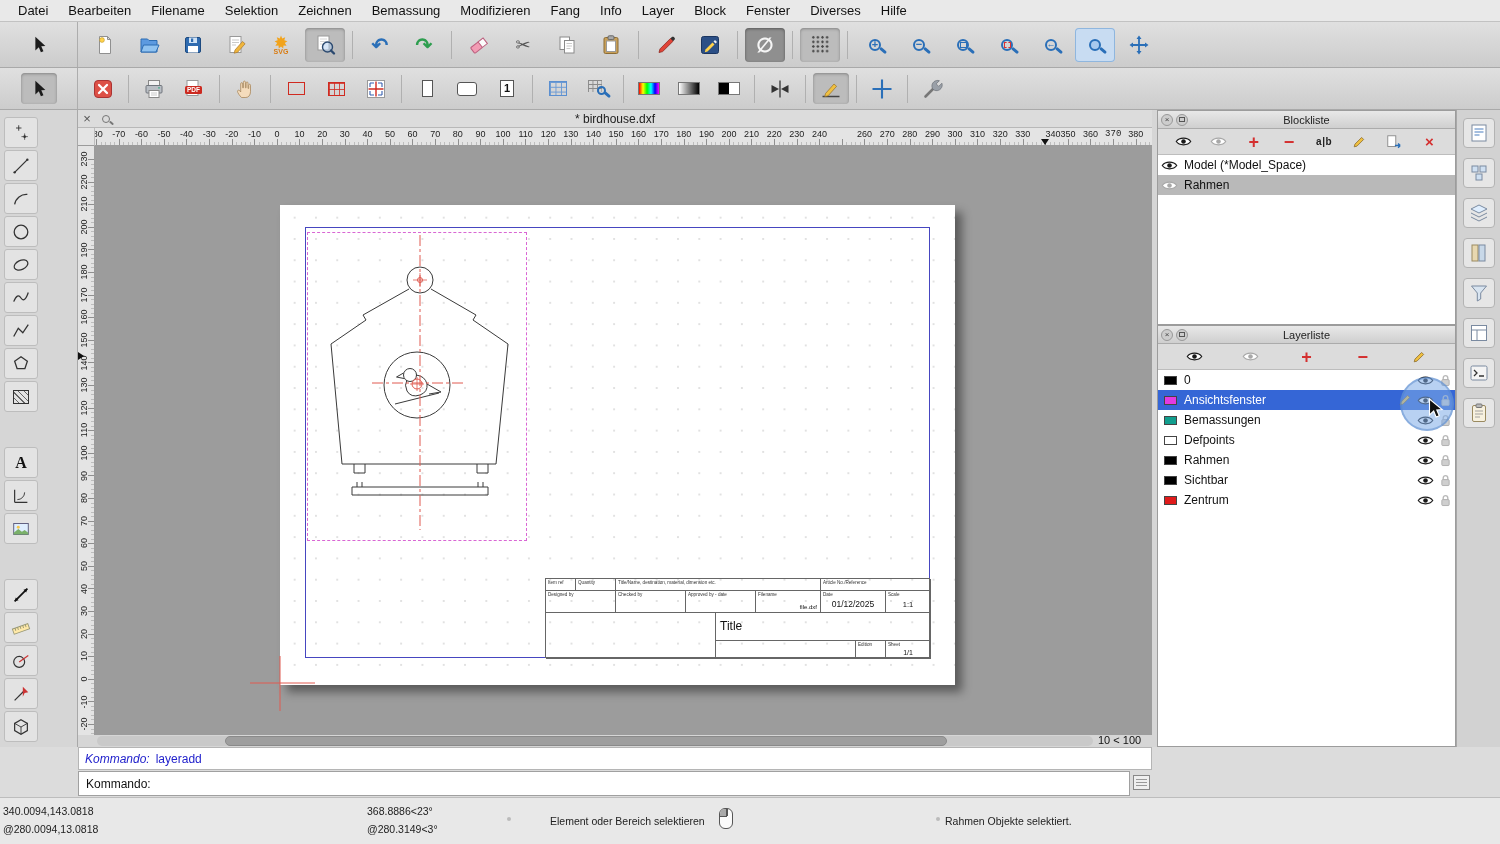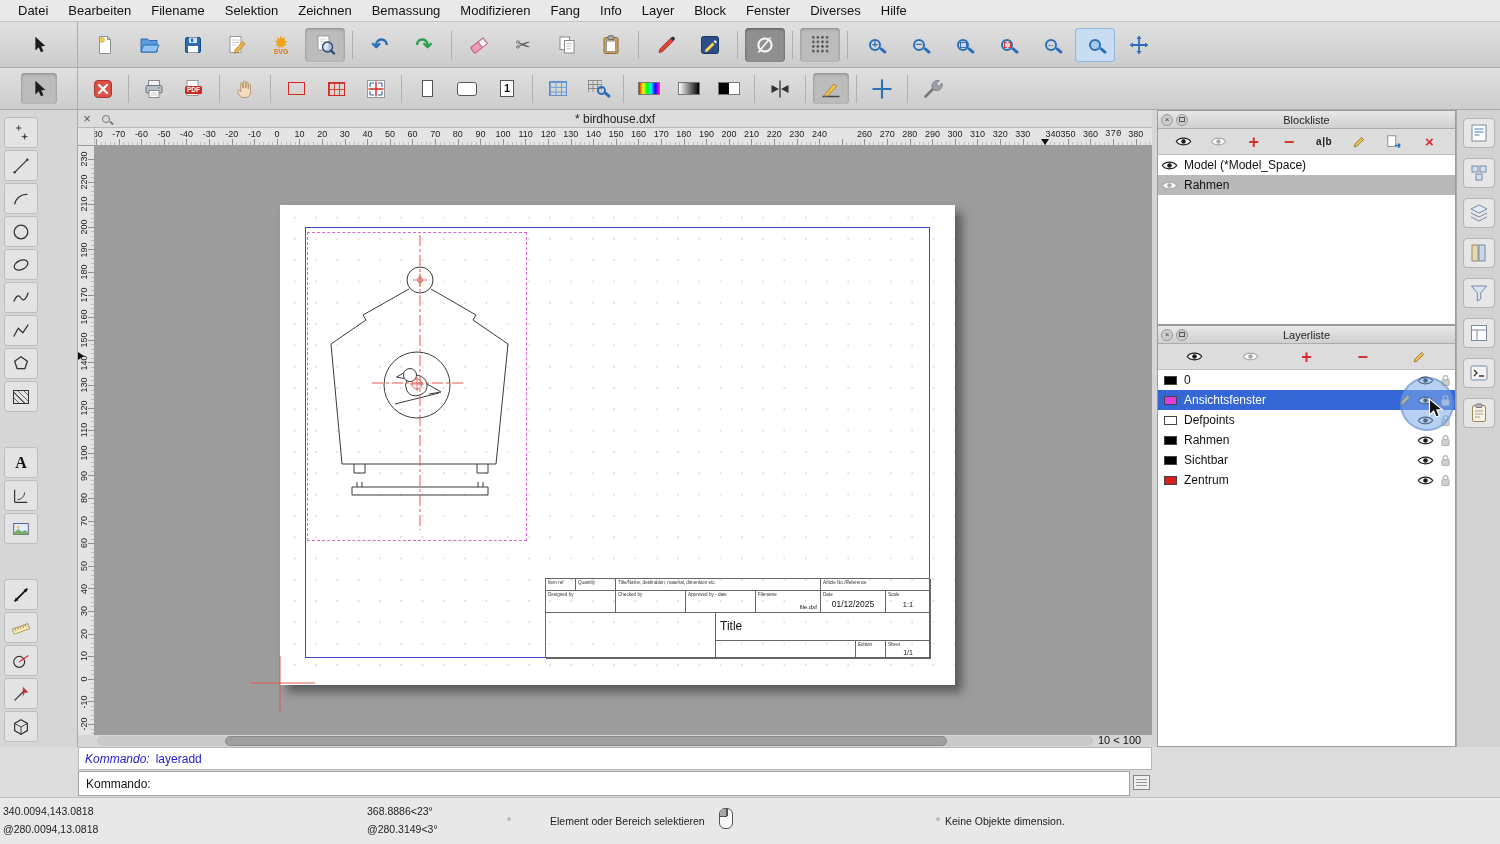--- a/index.html
+++ b/index.html
@@ -989,20 +989,36 @@
               </svg>
             </span>
             <span class="ric">
               <svg width="11" height="13" viewBox="0 0 12 14">
                 <path d="M3.5 6V4.2a2.5 2.5 0 015 0V6" fill="none" stroke="#b9b9b9" stroke-width="1.5"></path>
                 <rect x="2" y="6" width="8" height="6.5" rx="1" fill="#cfcfcf" stroke="#adadad"></rect>
               </svg>
             </span>
           </div>
           <div class="lrow">
+            <span class="sw" style="background:#119e8e"></span>
+            <span class="lname">Bemassungen</span>
+            <span class="ric">
+              <svg width="17" height="11" viewBox="0 0 20 12">
+                <path d="M1.5 6C5 .8 15 .8 18.5 6 15 11.2 5 11.2 1.5 6Z" fill="#fff" stroke="#1a1a1a" stroke-width="1.4"></path>
+                <circle cx="10" cy="6" r="2.7" fill="#1a1a1a"></circle>
+              </svg>
+            </span>
+            <span class="ric">
+              <svg width="11" height="13" viewBox="0 0 12 14">
+                <path d="M3.5 6V4.2a2.5 2.5 0 015 0V6" fill="none" stroke="#b9b9b9" stroke-width="1.5"></path>
+                <rect x="2" y="6" width="8" height="6.5" rx="1" fill="#cfcfcf" stroke="#adadad"></rect>
+              </svg>
+            </span>
+          </div>
+          <div class="lrow">
             <span class="sw" style="background:#ffffff"></span>
             <span class="lname">Defpoints</span>
             <span class="ric">
               <svg width="17" height="11" viewBox="0 0 20 12">
                 <path d="M1.5 6C5 .8 15 .8 18.5 6 15 11.2 5 11.2 1.5 6Z" fill="#fff" stroke="#1a1a1a" stroke-width="1.4"></path>
                 <circle cx="10" cy="6" r="2.7" fill="#1a1a1a"></circle>
               </svg>
             </span>
             <span class="ric">
               <svg width="11" height="13" viewBox="0 0 12 14">
@@ -1155,16 +1171,16 @@
 
   <div class="statusbar">
     <span class="st st-abs">340.0094,143.0818</span>
     <span class="st st-rel">@280.0094,13.0818</span>
     <span class="st st-pabs">368.8886&lt;23°</span>
     <span class="st st-prel">@280.3149&lt;3°</span>
     <span class="st-dot" style="left:507px"></span>
     <span class="st st-hint">Element oder Bereich selektieren</span>
     <span class="mouse"></span>
     <span class="st-dot" style="left:936px"></span>
-    <span class="st st-sel">Keine Objekte dimension.</span>
+    <span class="st st-sel">Rahmen Objekte selektiert.</span>
   </div>
 
 </div>
 
 </body></html>

